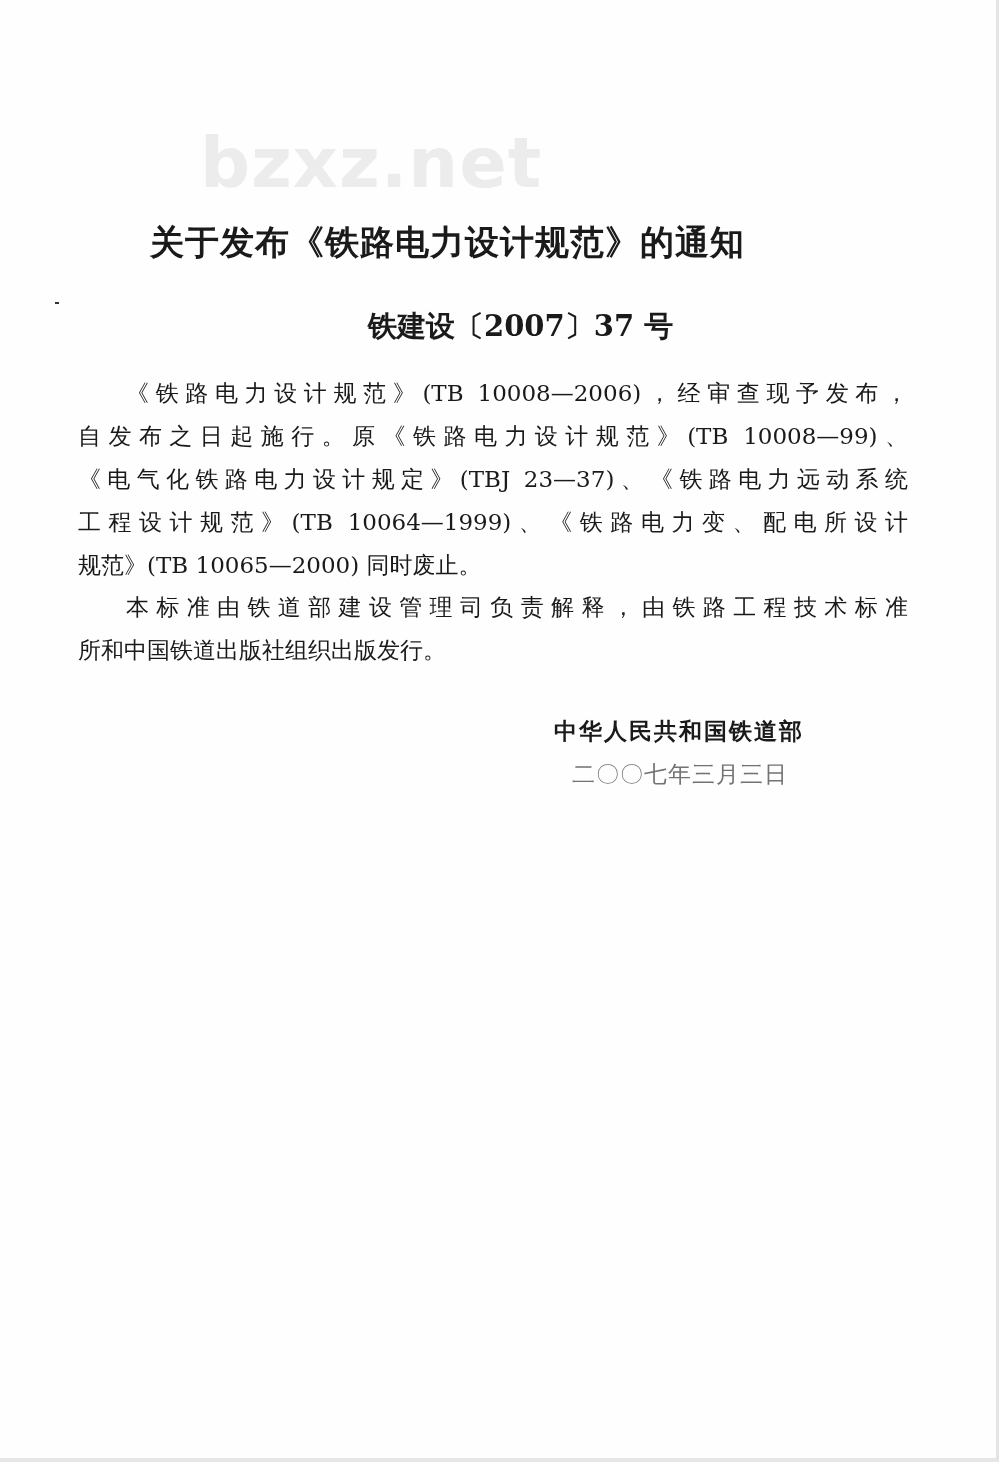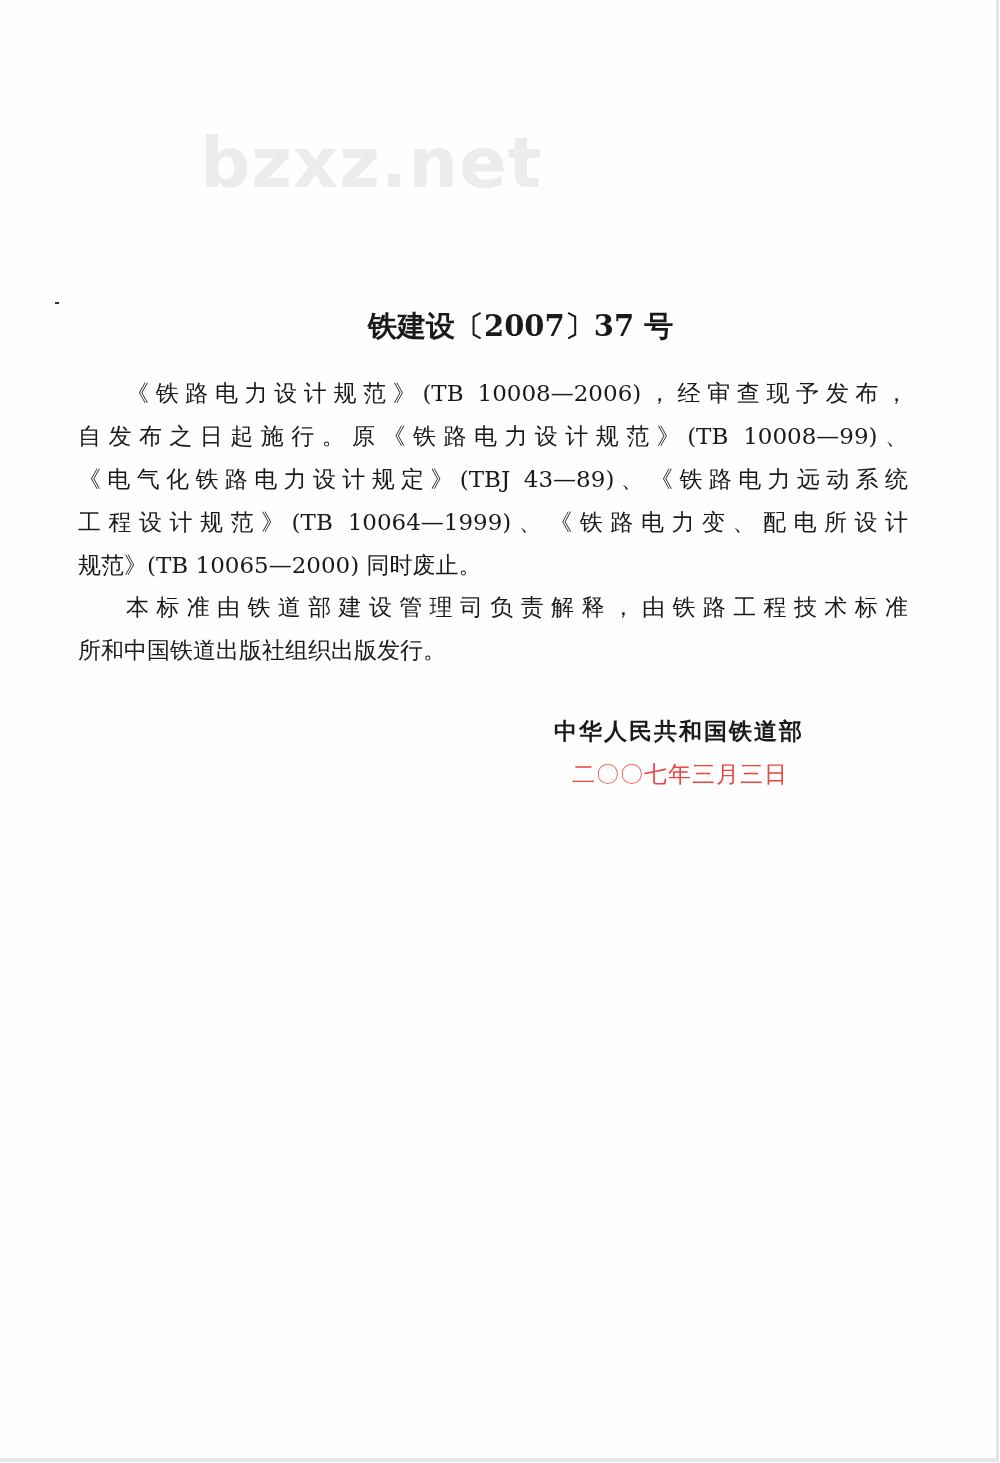--- a/index.html
+++ b/index.html
@@ -88,38 +88,39 @@
       white-space: nowrap;
       color: #1a1a1a;
     }
     .date {
       position: absolute;
       left: 572px;
       top: 759px;
       font-size: 23px;
       letter-spacing: 1px;
       white-space: nowrap;
-      color: #ef4444;
+      color: #737373;
     }
   </style>
 </head>
 <body>
 
 <div class="page">
   <div class="watermark">bzxz.net</div>
 
   <div class="speck"></div>
 
+  <div class="title">关于发布《铁路电力设计规范》的通知</div>
 
   <div class="doc-number">铁建设〔2007〕37 号</div>
 
   <div class="body-text p1">
     <span class="line indent">《铁路电力设计规范》(TB 10008—2006)，经审查现予发布，</span>
     <span class="line">自发布之日起施行。原《铁路电力设计规范》(TB 10008—99)、</span>
-    <span class="line">《电气化铁路电力设计规定》(TBJ 43—89)、《铁路电力远动系统</span>
+    <span class="line">《电气化铁路电力设计规定》(TBJ 23—37)、《铁路电力远动系统</span>
     <span class="line">工程设计规范》(TB 10064—1999)、《铁路电力变、配电所设计</span>
     <span class="line last">规范》(TB 10065—2000) 同时废止。</span>
   </div>
 
   <div class="body-text p2">
     <span class="line indent">本标准由铁道部建设管理司负责解释，由铁路工程技术标准</span>
     <span class="line last">所和中国铁道出版社组织出版发行。</span>
   </div>
 
   <div class="signature">中华人民共和国铁道部</div>

